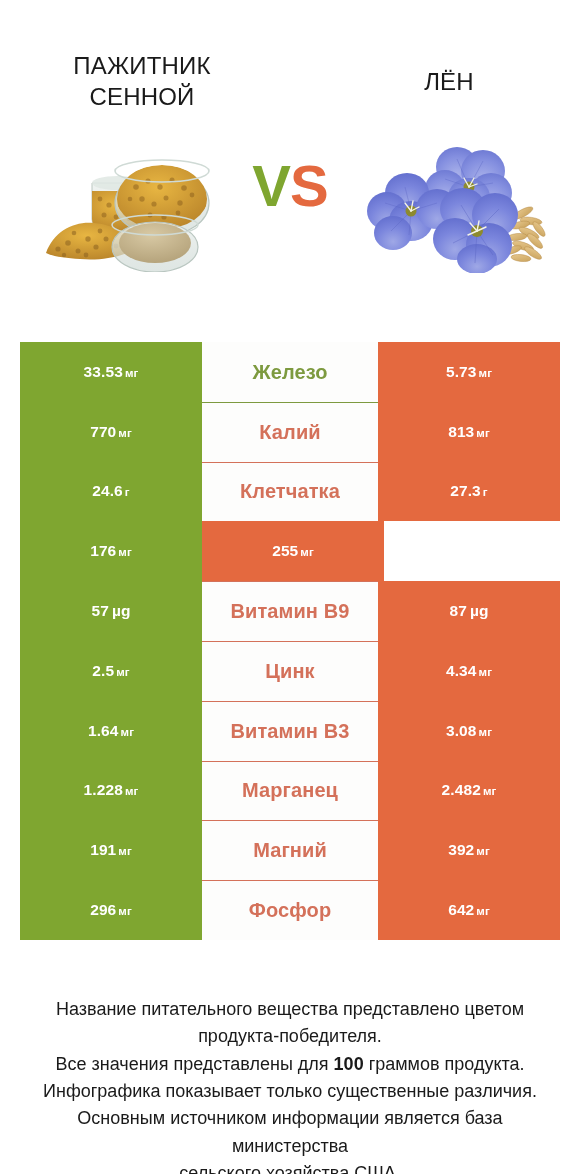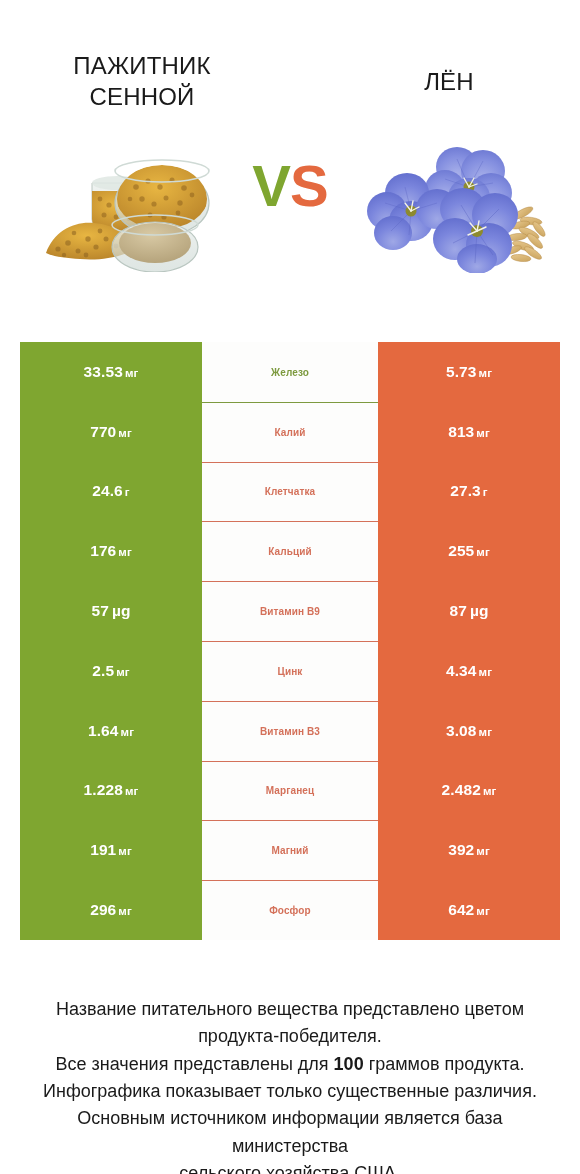--- a/index.html
+++ b/index.html
@@ -124,21 +124,21 @@
     font-size: 11.5px;
     font-weight: 700;
     margin-left: 2px;
   }
   .value .unit.big {
     font-size: 15.5px;
     margin-left: 3px;
   }
 
   .nutrient {
-    font-size: 10px;
+    font-size: 20px;
     font-weight: 700;
     letter-spacing: 0.1px;
     white-space: nowrap;
     text-align: center;
   }
   .nutrient.green { color: #7D9A3F; }
   .nutrient.orange { color: #D4715A; }
 
   
   .footnote {
@@ -403,23 +403,20 @@
         <span class="nutrient orange">Клетчатка</span>
       </div>
       <div class="cell cell-right">
         <span class="value">27.3<span class="unit">г</span></span>
       </div>
     </div>
     <div class="row">
       <div class="cell cell-left">
         <span class="value">176<span class="unit">мг</span></span>
       </div>
-      <div class="cell cell-mid" style="border-top-color: rgb(212, 113, 90);">
-        <span class="nutrient orange">Кальций</span>
-      </div>
       <div class="cell cell-right">
         <span class="value">255<span class="unit">мг</span></span>
       </div>
     </div>
     <div class="row">
       <div class="cell cell-left">
         <span class="value">57<span class="unit big">µg</span></span>
       </div>
       <div class="cell cell-mid" style="border-top-color: rgb(212, 113, 90);">
         <span class="nutrient orange">Витамин B9</span>

